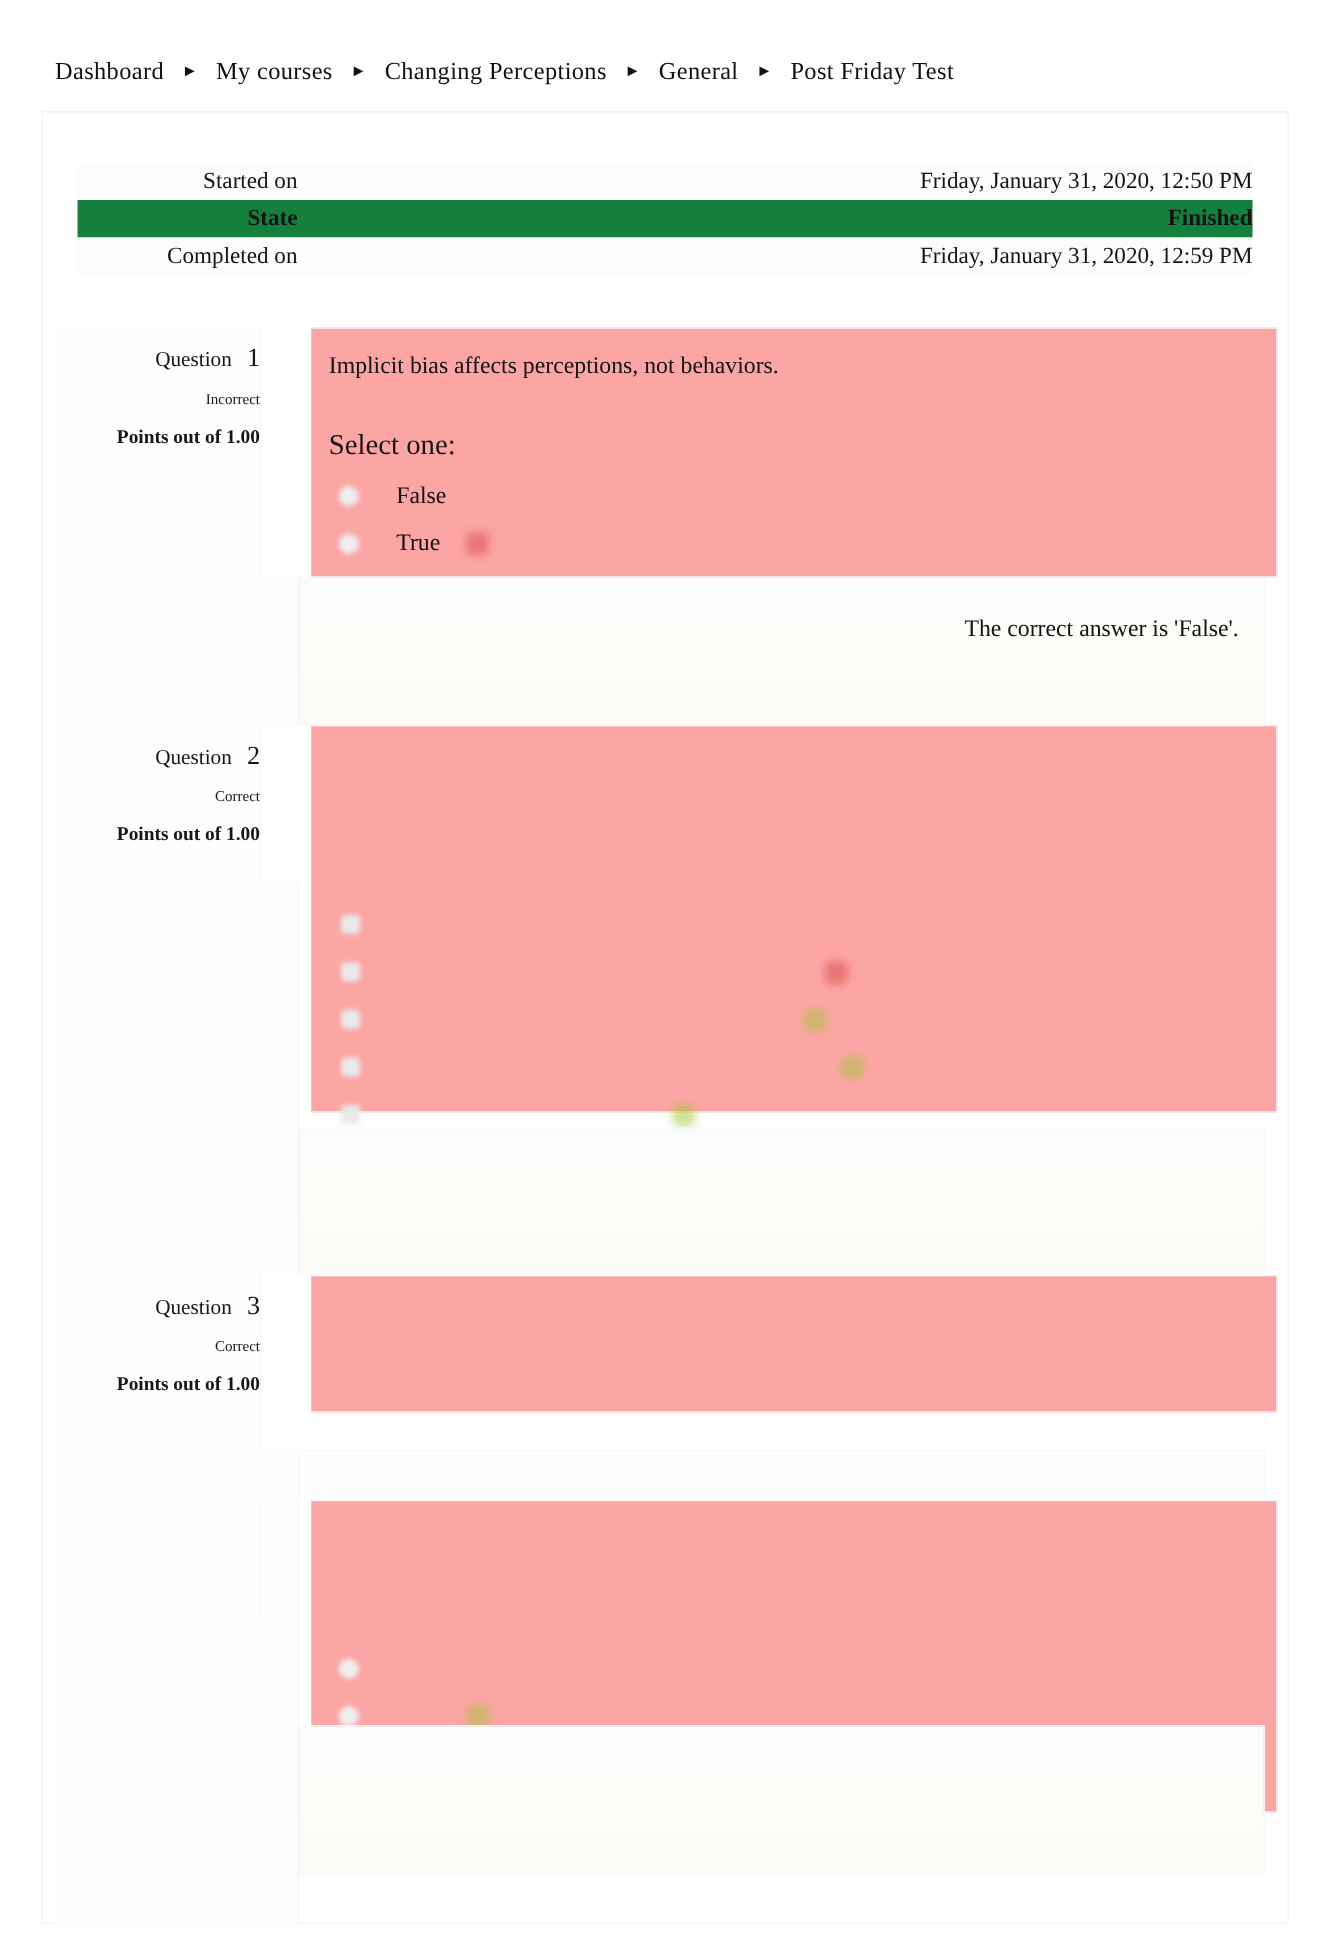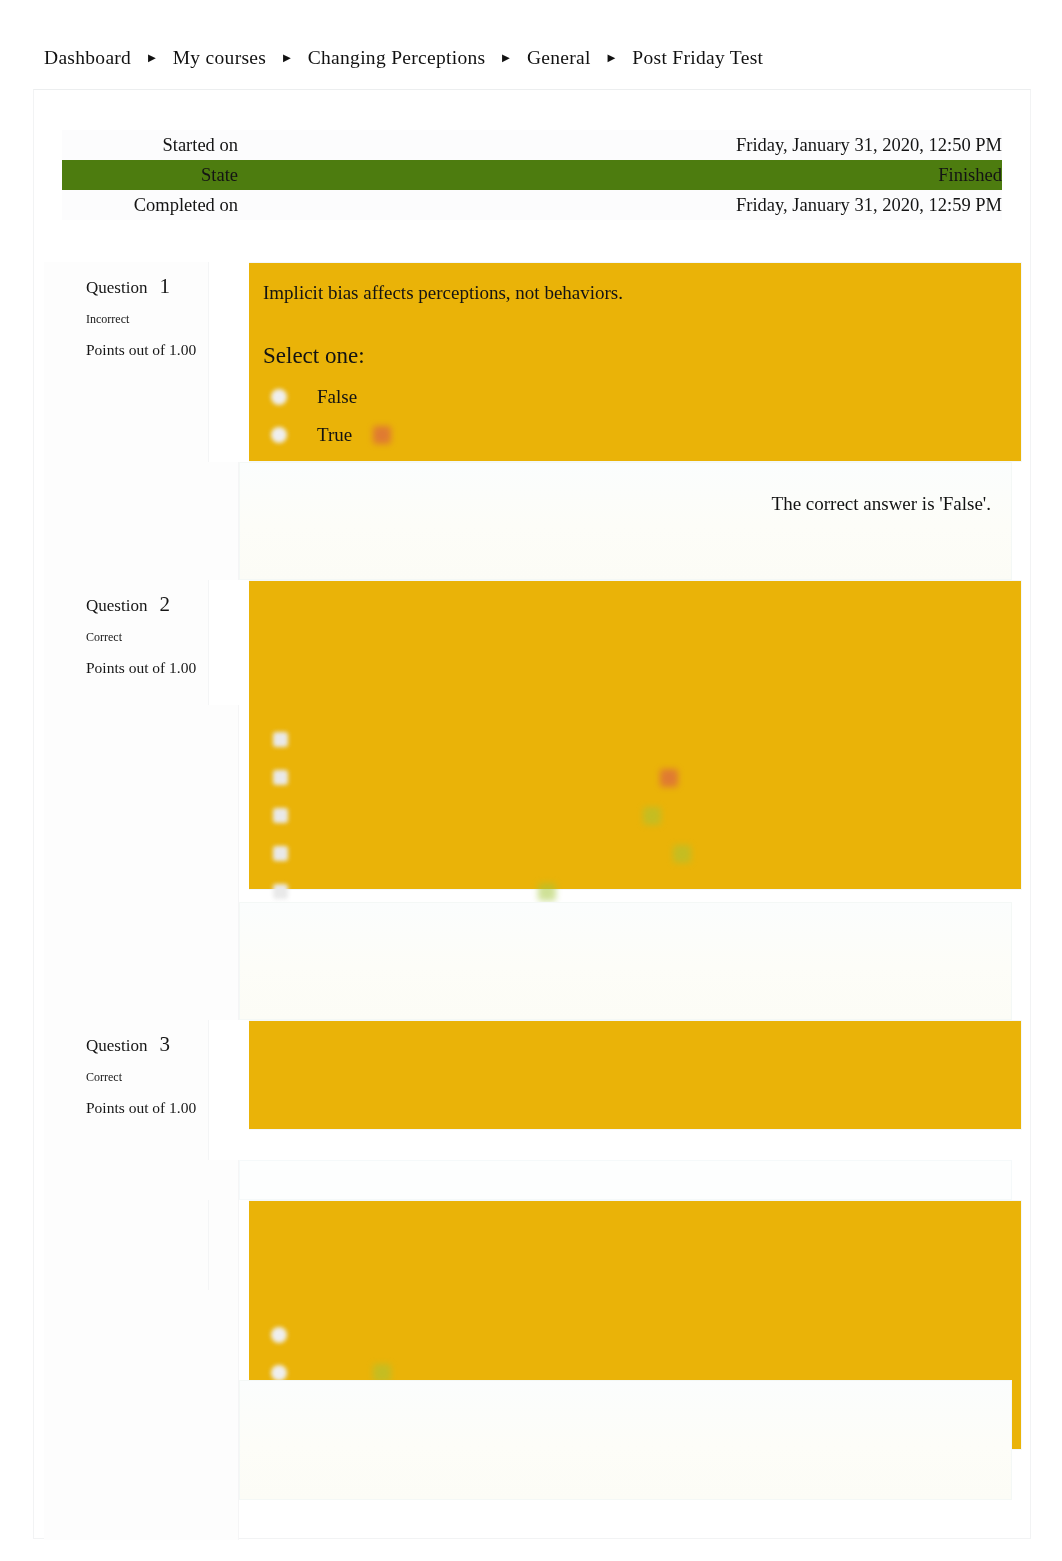--- a/index.html
+++ b/index.html
@@ -53,21 +53,21 @@
   
   .quizinfo {
     position: absolute;
     left: 28px;
     top: 24px;
     width: 940px;
     border-collapse: collapse;
     margin-top: 16px;
   }
   .quizinfo tr.odd { background: #fcfcfd; }
-  .quizinfo tr.even { background: #4d7c0f; }
+  .quizinfo tr.even { background: #15803d; font-weight: bold; }
   .quizinfo td {
     padding: 0;
     height: 30px;
     vertical-align: middle;
     font-size: 18.5px;
     color: #141414;
   }
   .quizinfo td.label {
     width: 210px;
     text-align: right;
@@ -86,49 +86,51 @@
     width: 978px;
   }
   .que .info {
     position: absolute;
     left: 0;
     top: 0;
     width: 165px;
     padding: 12px 0 12px 42px;
     background: #fdfdfd;
     border-right: 1px solid #f4f5f6;
+    text-align: right;
   }
   .que .info .qno {
     font-size: 17px;
     color: #161616;
     white-space: nowrap;
     margin-bottom: 13px;
   }
   .que .info .qno .num {
     font-size: 21px;
     margin-left: 12px;
   }
   .que .info .state {
     font-size: 12px;
     color: #161616;
     margin-bottom: 14px;
   }
   .que .info .grade {
     font-size: 15.5px;
     color: #161616;
     white-space: nowrap;
+    font-weight: bold;
   }
 
   .que .content {
     position: absolute;
     left: 205px;
     top: 0;
     width: 773px;
     padding: 16px 20px 18px 14px;
-    background: #eab308;
+    background: #fca5a5;
     border: 1px solid #f3f8fa;
     border-left: none;
   }
   .qtext {
     font-size: 19px;
     line-height: 1.45;
     color: #131313;
   }
   .ablock-label {
     font-size: 23px;

